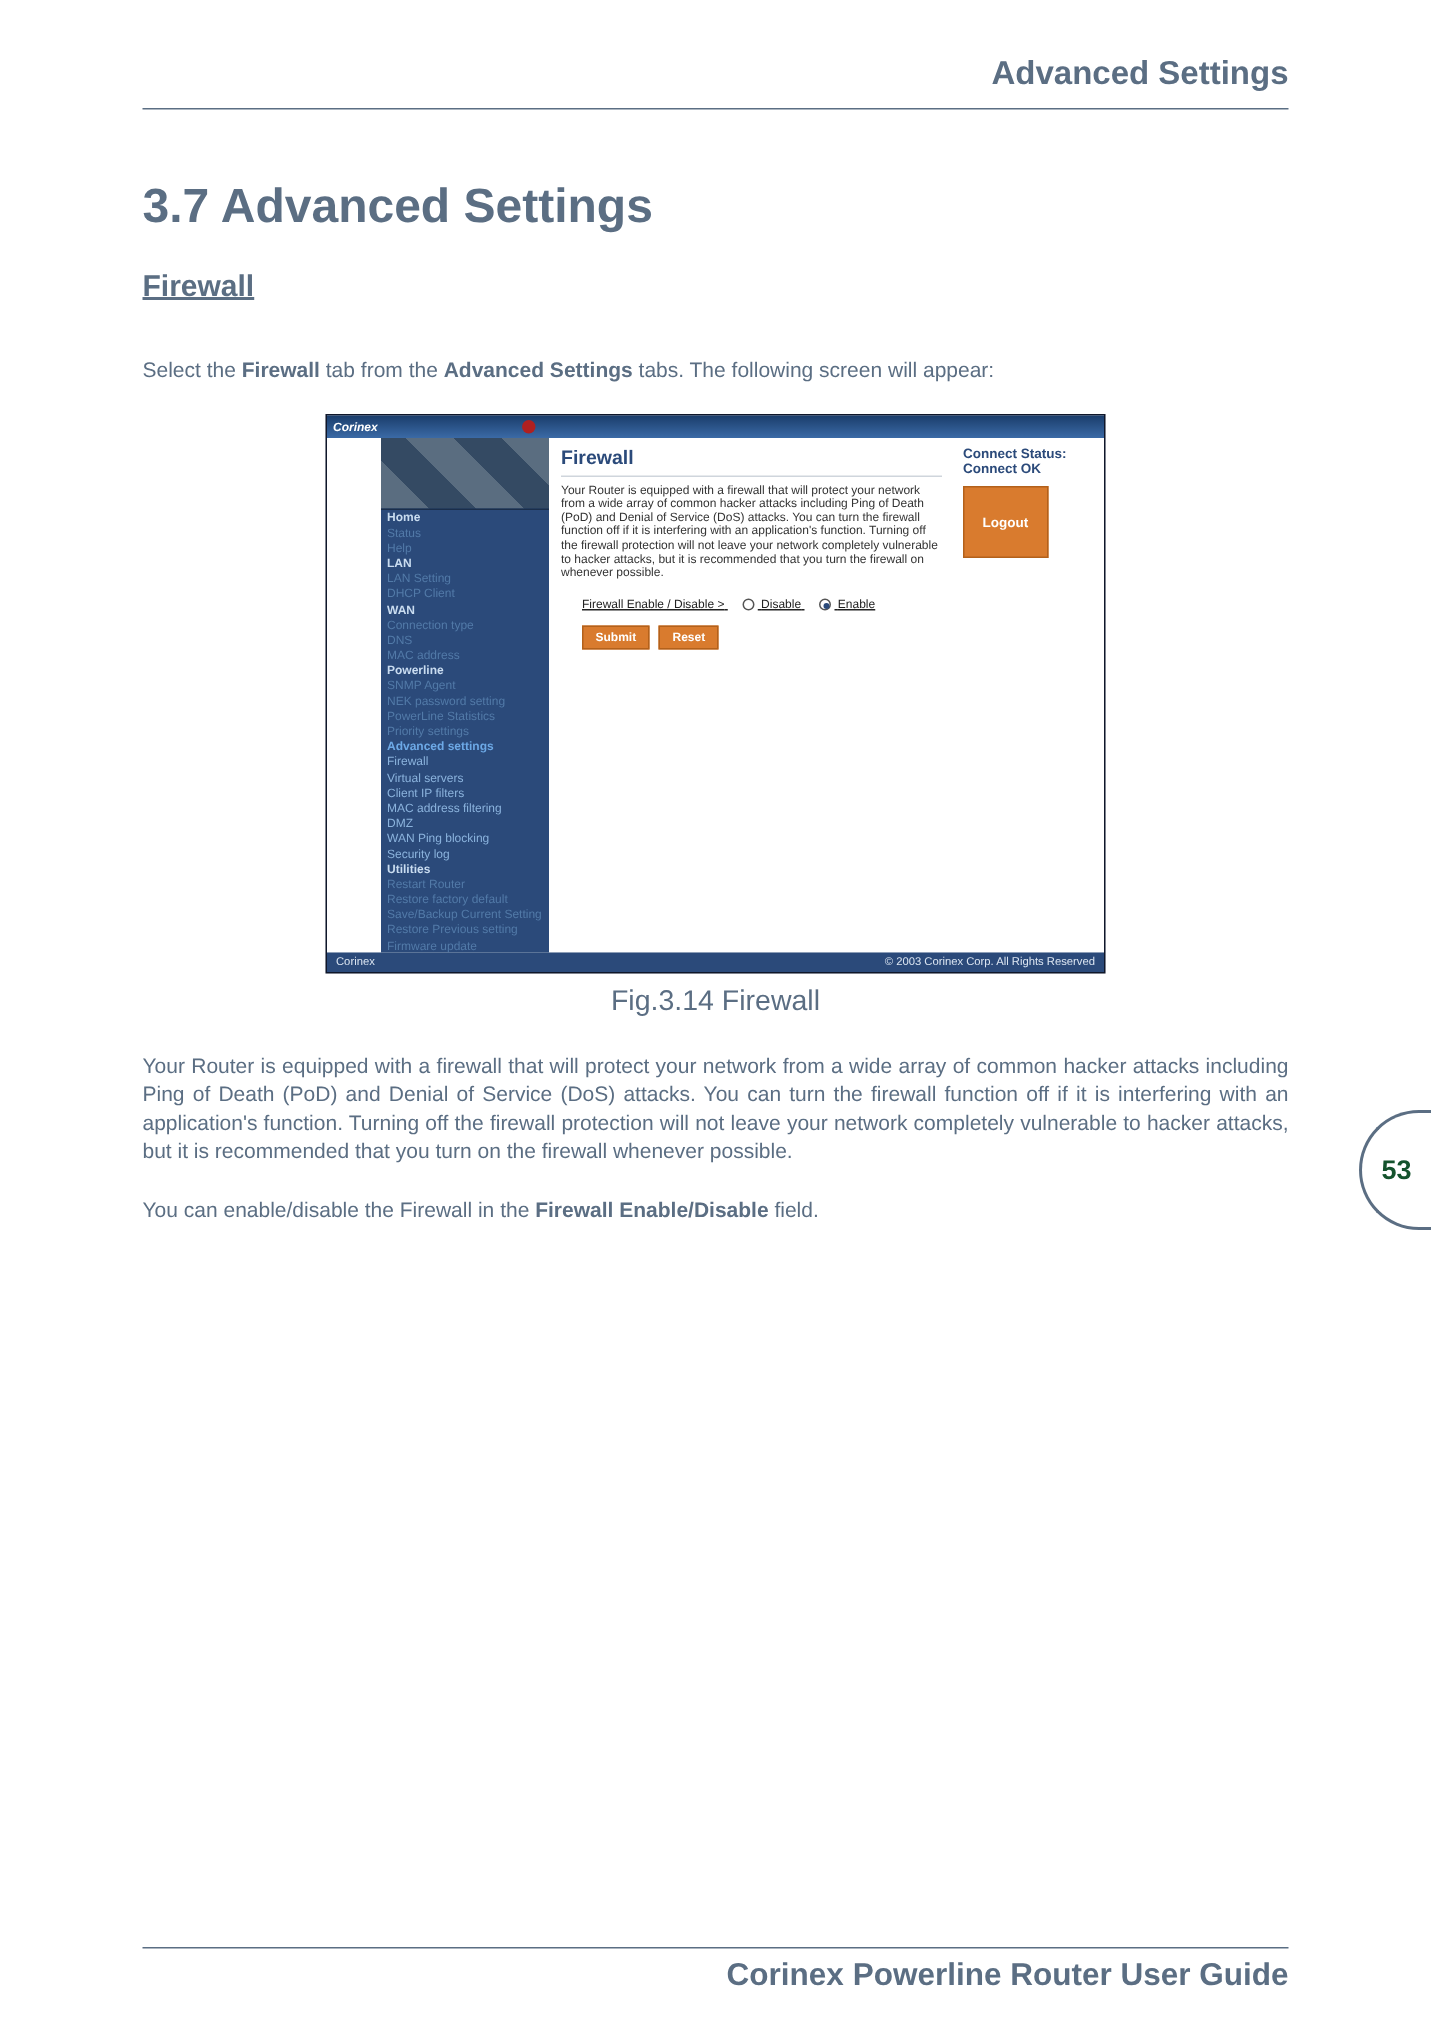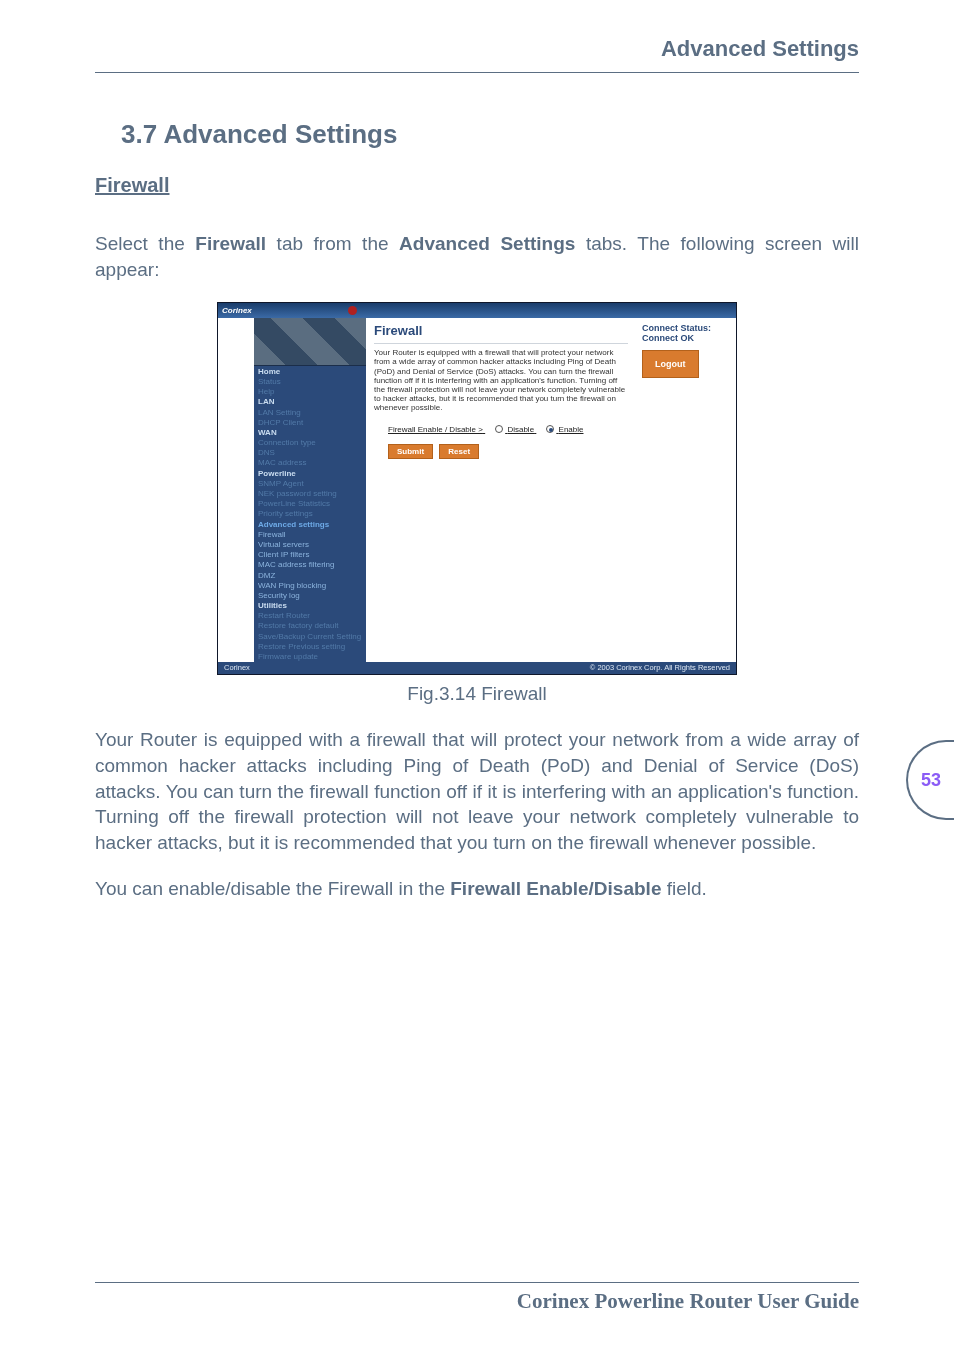--- a/index.html
+++ b/index.html
@@ -24,33 +24,32 @@
   }
   .rule-top {
     border: none;
     border-top: 1.5px solid #5b6e83;
     margin-top: 6px;
     margin-bottom: 46px;
   }
   h2.section-heading {
     color: #5b6e83;
     font-weight: 700;
-    font-size: 26px;
+    font-size: 32px;
     margin-bottom: 24px;
-    margin-left: 26px;
   }
   h3.sub-heading {
     color: #5b6e83;
     font-weight: 700;
     text-decoration: underline;
     font-size: 20px;
     margin-bottom: 34px;
   }
   p.body {
-    font-size: 19px;
+    font-size: 14px;
     line-height: 1.35;
     color: #5b6e83;
     margin-bottom: 20px;
   }
   p.justify { text-align: justify; }
   .bold { font-weight: 700; }
   .figure-wrap {
     display: flex;
     flex-direction: column;
     align-items: center;
@@ -132,21 +131,21 @@
     padding:2px 8px; margin-right:4px; border:1px solid #b3611b;
   }
   .ss-right {
     width: 100px;
     padding: 6px 6px;
     font-size:9px;
   }
   .ss-right .status { color:#2b4a7a; font-weight:700; line-height:1.1;}
   .ss-right .logout {
     display:inline-block; margin-top:6px;
-    background:#d97b2e; color:#fff; padding:8px 12px; font-weight:700;
+    background:#d97b2e; color:#fff; padding:18px 12px; font-weight:700;
     border:1px solid #b3611b;
   }
   .ss-footer {
     background:#2b4a7a;
     color:#dce6f2;
     display:flex; justify-content:space-between; align-items:center;
     padding:2px 6px;
     font-size:7.5px;
   }
   .fig-caption {
@@ -156,27 +155,26 @@
     position: absolute;
     right: 0;
     top: 740px;
     width: 48px;
     height: 80px;
     border: 2px solid #5b6e83;
     border-right: none;
     border-top-left-radius: 40px 40px;
     border-bottom-left-radius: 40px 40px;
     display:flex; align-items:center; justify-content:center;
-    color:#8b5cf6; font-weight:700; font-size:18px;
+    color:#14532d; font-weight:700; font-size:18px;
   }
   .footer-wrap {
     position:absolute;
     left:95px; right:95px;
-    bottom: 40px;
-    font-family: Liberation Serif, serif;
+    bottom: 25px;
   }
   .rule-bottom {
     border:none; border-top:1.5px solid #5b6e83; margin-bottom:6px;
   }
   .footer-text {
     text-align:right; color:#5b6e83; font-weight:700; font-size:21px;
   }
 </style>
 </head>
 <body>

